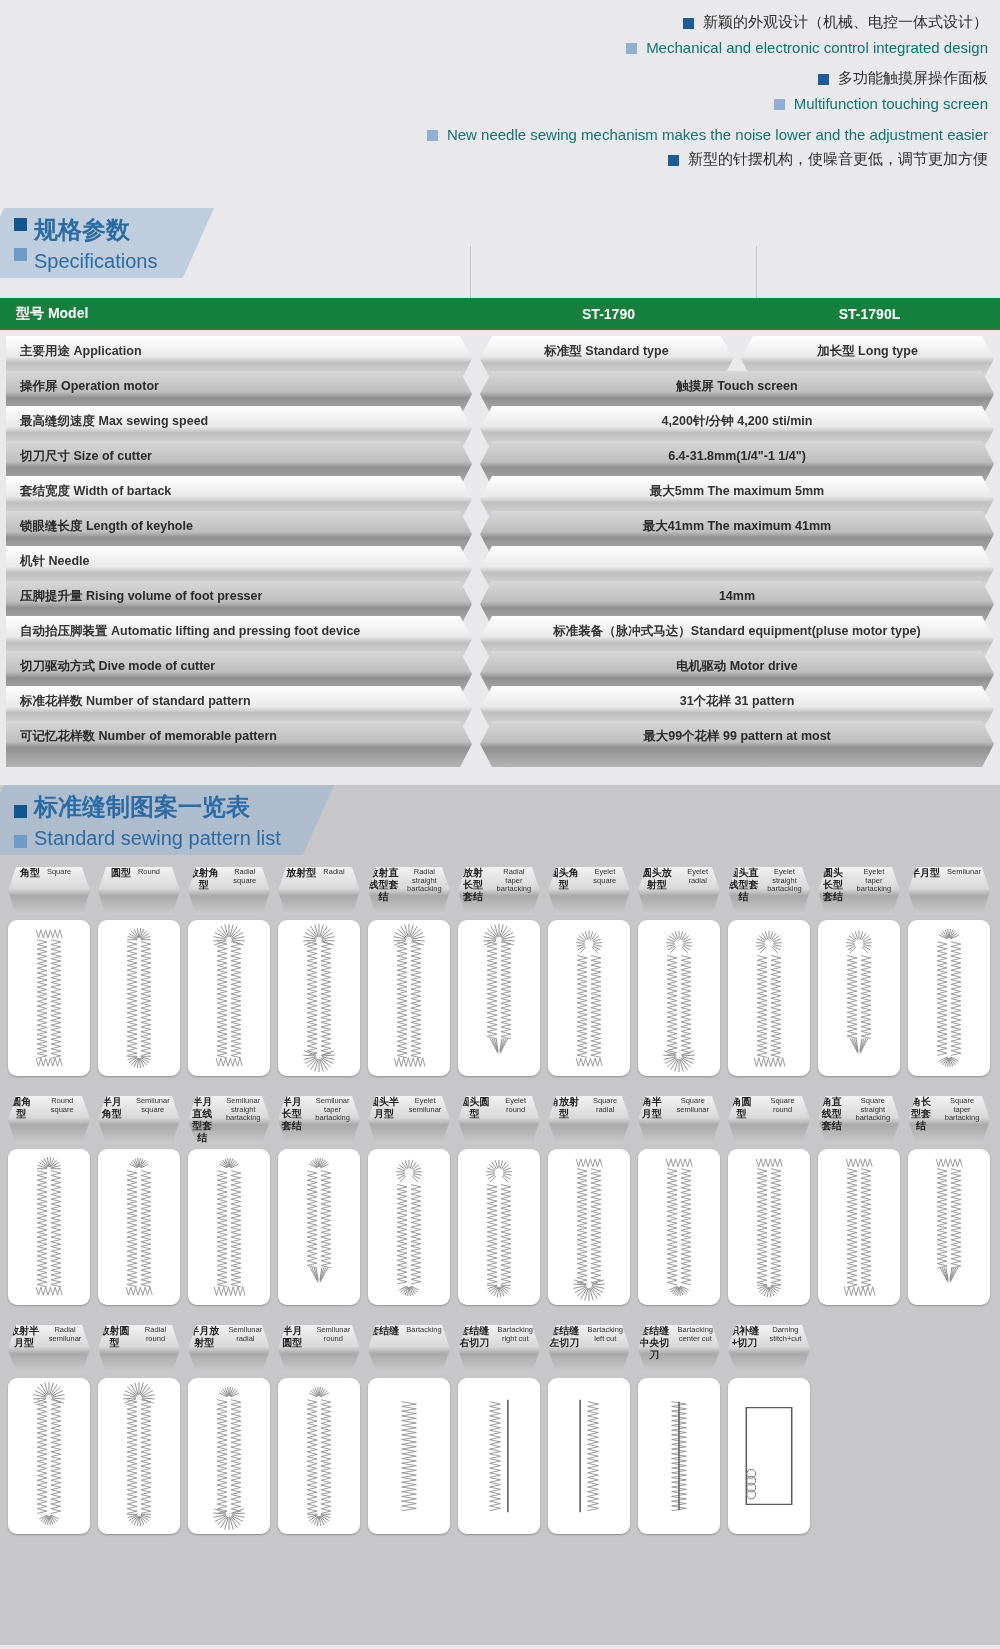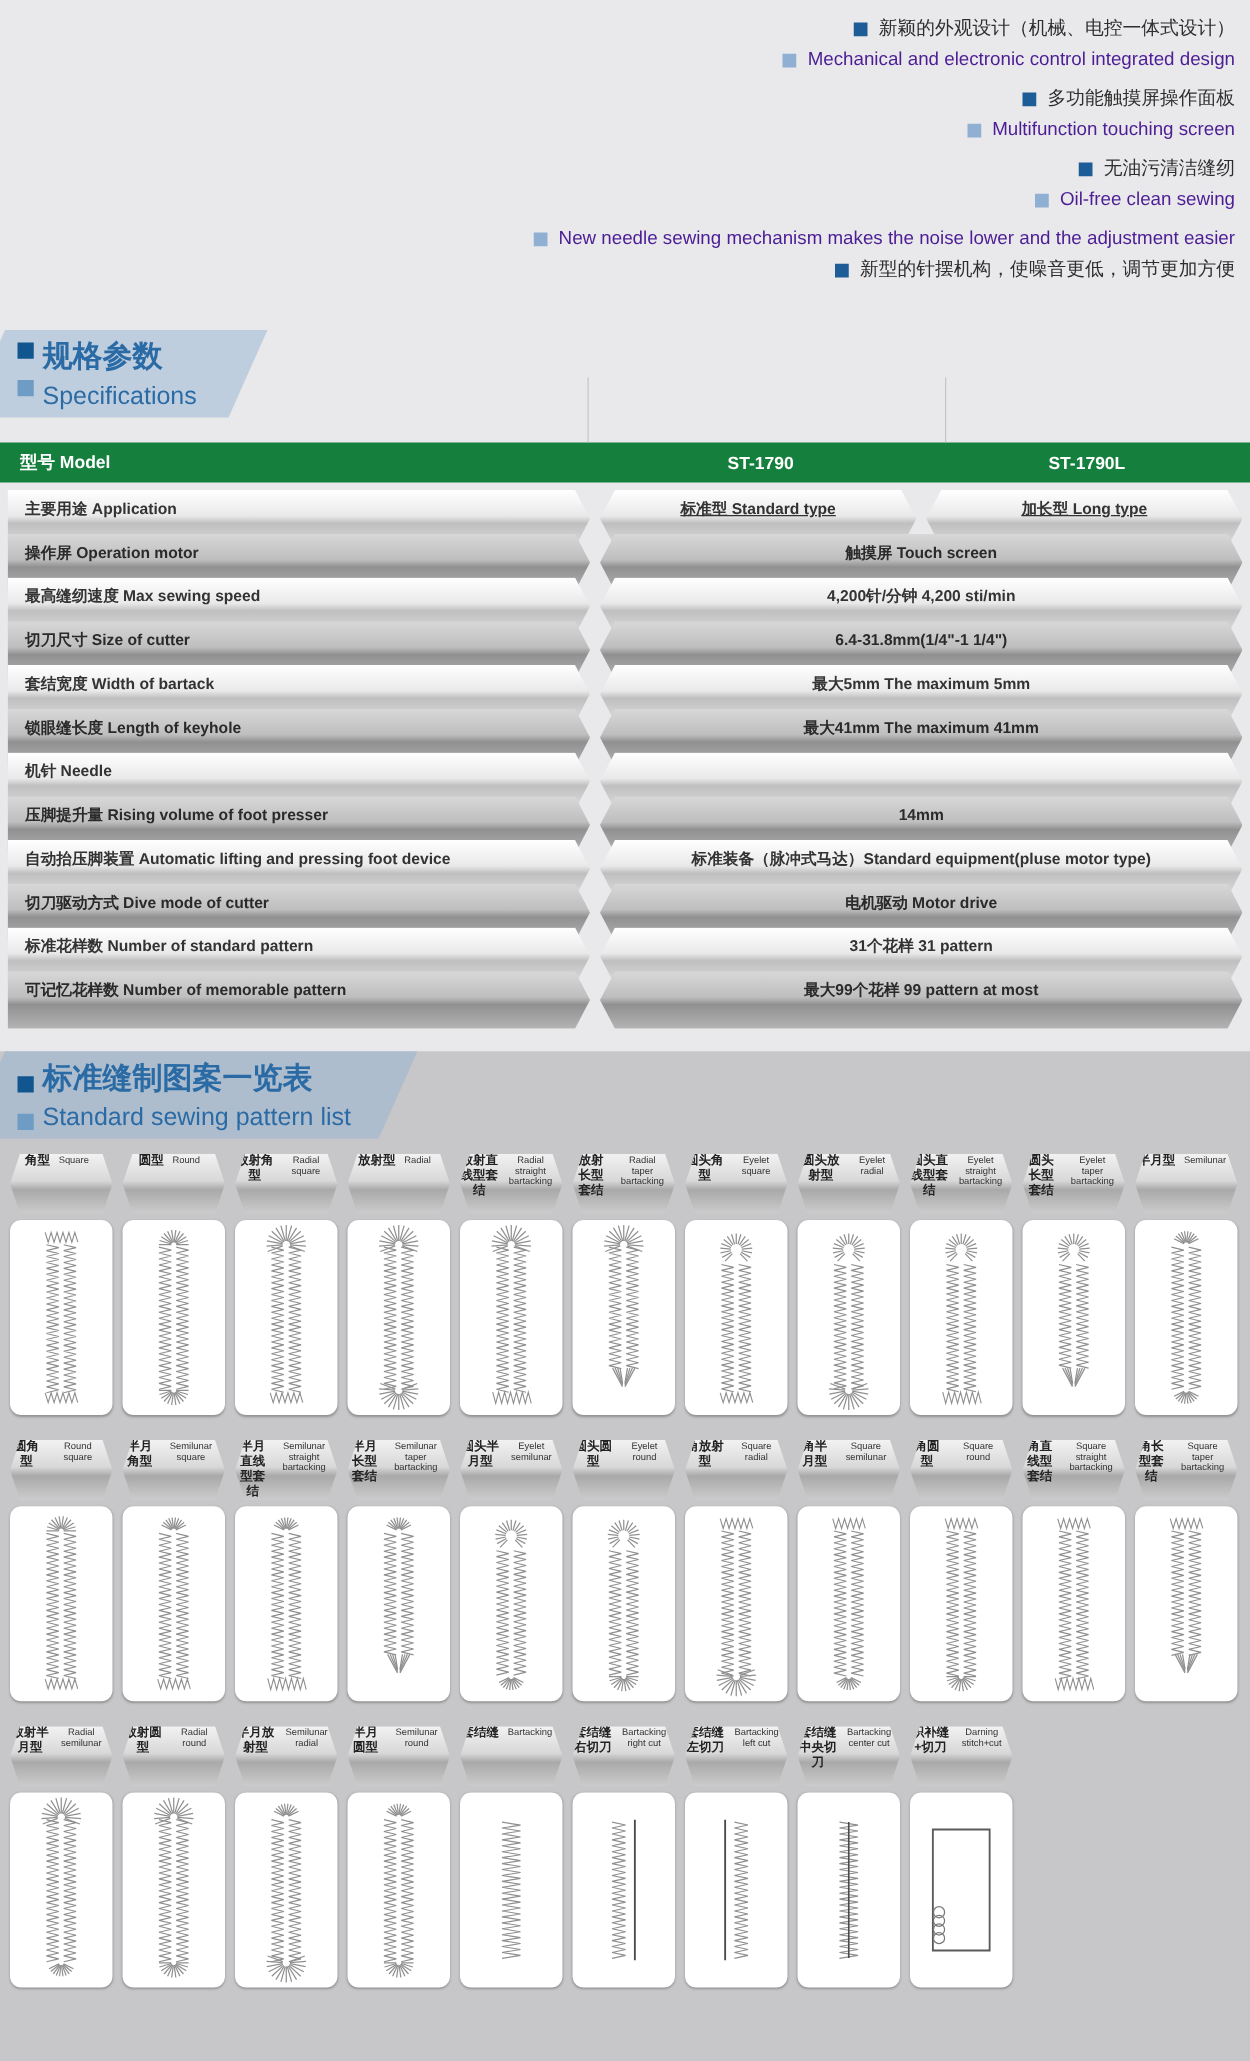--- a/index.html
+++ b/index.html
@@ -10,21 +10,21 @@
     color:#303030;
   }
   
   .features{padding:10px 12px 4px 10px;}
   .feature{margin-bottom:6px;}
   .f-line{display:flex;align-items:center;min-height:25px;justify-content:flex-end;}
   .sq{width:11px;height:11px;flex:0 0 11px;margin-right:9px;margin-top:1px;}
   .sq.dark{background:#1d5c97;}
   .sq.light{background:#8fb0d2;}
   .f-zh{font-size:15px;color:#2e2e2e;}
-  .f-en{font-size:15px;color:#4c1d95;}
+  .f-en{font-size:15px;color:#0f766e;}
   
   .sec-title{position:relative;margin:26px 0 14px 8px;padding:6px 0 4px 26px;height:62px;}
   .band{position:absolute;left:-4px;top:0;height:70px;background:rgba(150,180,210,.5);transform:skewX(-24deg);transform-origin:top left;z-index:0;}
   .sec-title .t-zh{position:relative;z-index:1;font-size:24px;font-weight:bold;color:#2b6ba5;line-height:32px;}
   .sec-title .t-en{position:relative;z-index:1;font-size:20px;color:#2b6ba5;line-height:30px;}
   .sq-b{position:absolute;left:6px;width:13px;height:13px;background:#11568e;z-index:1;}
   .sq-b.b2{background:#6f9cc4;}
   
   .spec-wrap{position:relative;margin-top:18px;}
   .vline{position:absolute;top:-52px;height:52px;width:1px;background:#c6c6c8;}
@@ -34,21 +34,21 @@
   .spec-rows{padding:6px 6px 0 6px;}
   .spec-row{display:flex;height:30px;margin-bottom:5px;}
   .bar{height:46px;line-height:30px;font-size:12.5px;font-weight:bold;color:#333;
        background:linear-gradient(180deg,#ffffff 0%,#e9e9e9 45%,#bfbfbf 58%,#dedede 100%);
        white-space:nowrap;overflow:hidden;}
   .spec-row.alt .bar{background:linear-gradient(180deg,#d8d8d8 0%,#bebebe 45%,#909090 58%,#b4b4b4 100%);color:#2a2a2a;}
   .label-bar{width:452px;flex:0 0 452px;text-align:left;padding-left:14px;margin-right:8px;
        clip-path:polygon(0 0,calc(100% - 12px) 0,100% 50%,calc(100% - 12px) 100%,0 100%);}
   .value-bar{flex:1;text-align:center;
        clip-path:polygon(12px 0,calc(100% - 12px) 0,100% 50%,calc(100% - 12px) 100%,12px 100%,0 50%);}
-  .value-bar.half{margin-left:0;text-decoration:underline;}
+  .value-bar.half{margin-left:0;}
   .value-bar + .value-bar{margin-left:8px;}
   
   .patterns-section{background:#c7c7c9;margin-top:34px;padding-bottom:30px;min-height:830px;}
   .patterns-section .sec-title{padding-top:6px;margin-top:16px;margin-bottom:10px;}
   .p-row{display:flex;gap:8px;padding:0 8px;margin-bottom:20px;}
   .p-cell{width:82px;flex:0 0 82px;}
   .p-label{height:48px;display:flex;flex-direction:row;justify-content:center;text-align:center;
        background:linear-gradient(180deg,#f2f2f2 0%,#d8d8d8 45%,#a9a9a9 60%,#cccccc 100%);
        clip-path:polygon(8px 0,calc(100% - 8px) 0,100% 50%,calc(100% - 8px) 100%,8px 100%,0 50%);}
   .p-zh{font-size:10px;font-weight:bold;color:#222;line-height:12px;}
@@ -75,30 +75,20 @@
         <span class="sq dark"></span>
         <span class="f-zh">多功能触摸屏操作面板</span>
       </div>
       <div class="f-line">
         <span class="sq light"></span>
         <span class="f-en">Multifunction touching screen</span>
       </div>
     </div>
     <div class="feature">
       <div class="f-line">
-        <span class="sq dark"></span>
-        <span class="f-zh">无油污清洁缝纫</span>
-      </div>
-      <div class="f-line">
-        <span class="sq light"></span>
-        <span class="f-en">Oil-free clean sewing</span>
-      </div>
-    </div>
-    <div class="feature">
-      <div class="f-line">
         <span class="sq light"></span>
         <span class="f-en">New needle sewing mechanism makes the noise lower and the adjustment easier</span>
       </div>
       <div class="f-line">
         <span class="sq dark"></span>
         <span class="f-zh">新型的针摆机构，使噪音更低，调节更加方便</span>
       </div>
     </div>
   </div>
 

